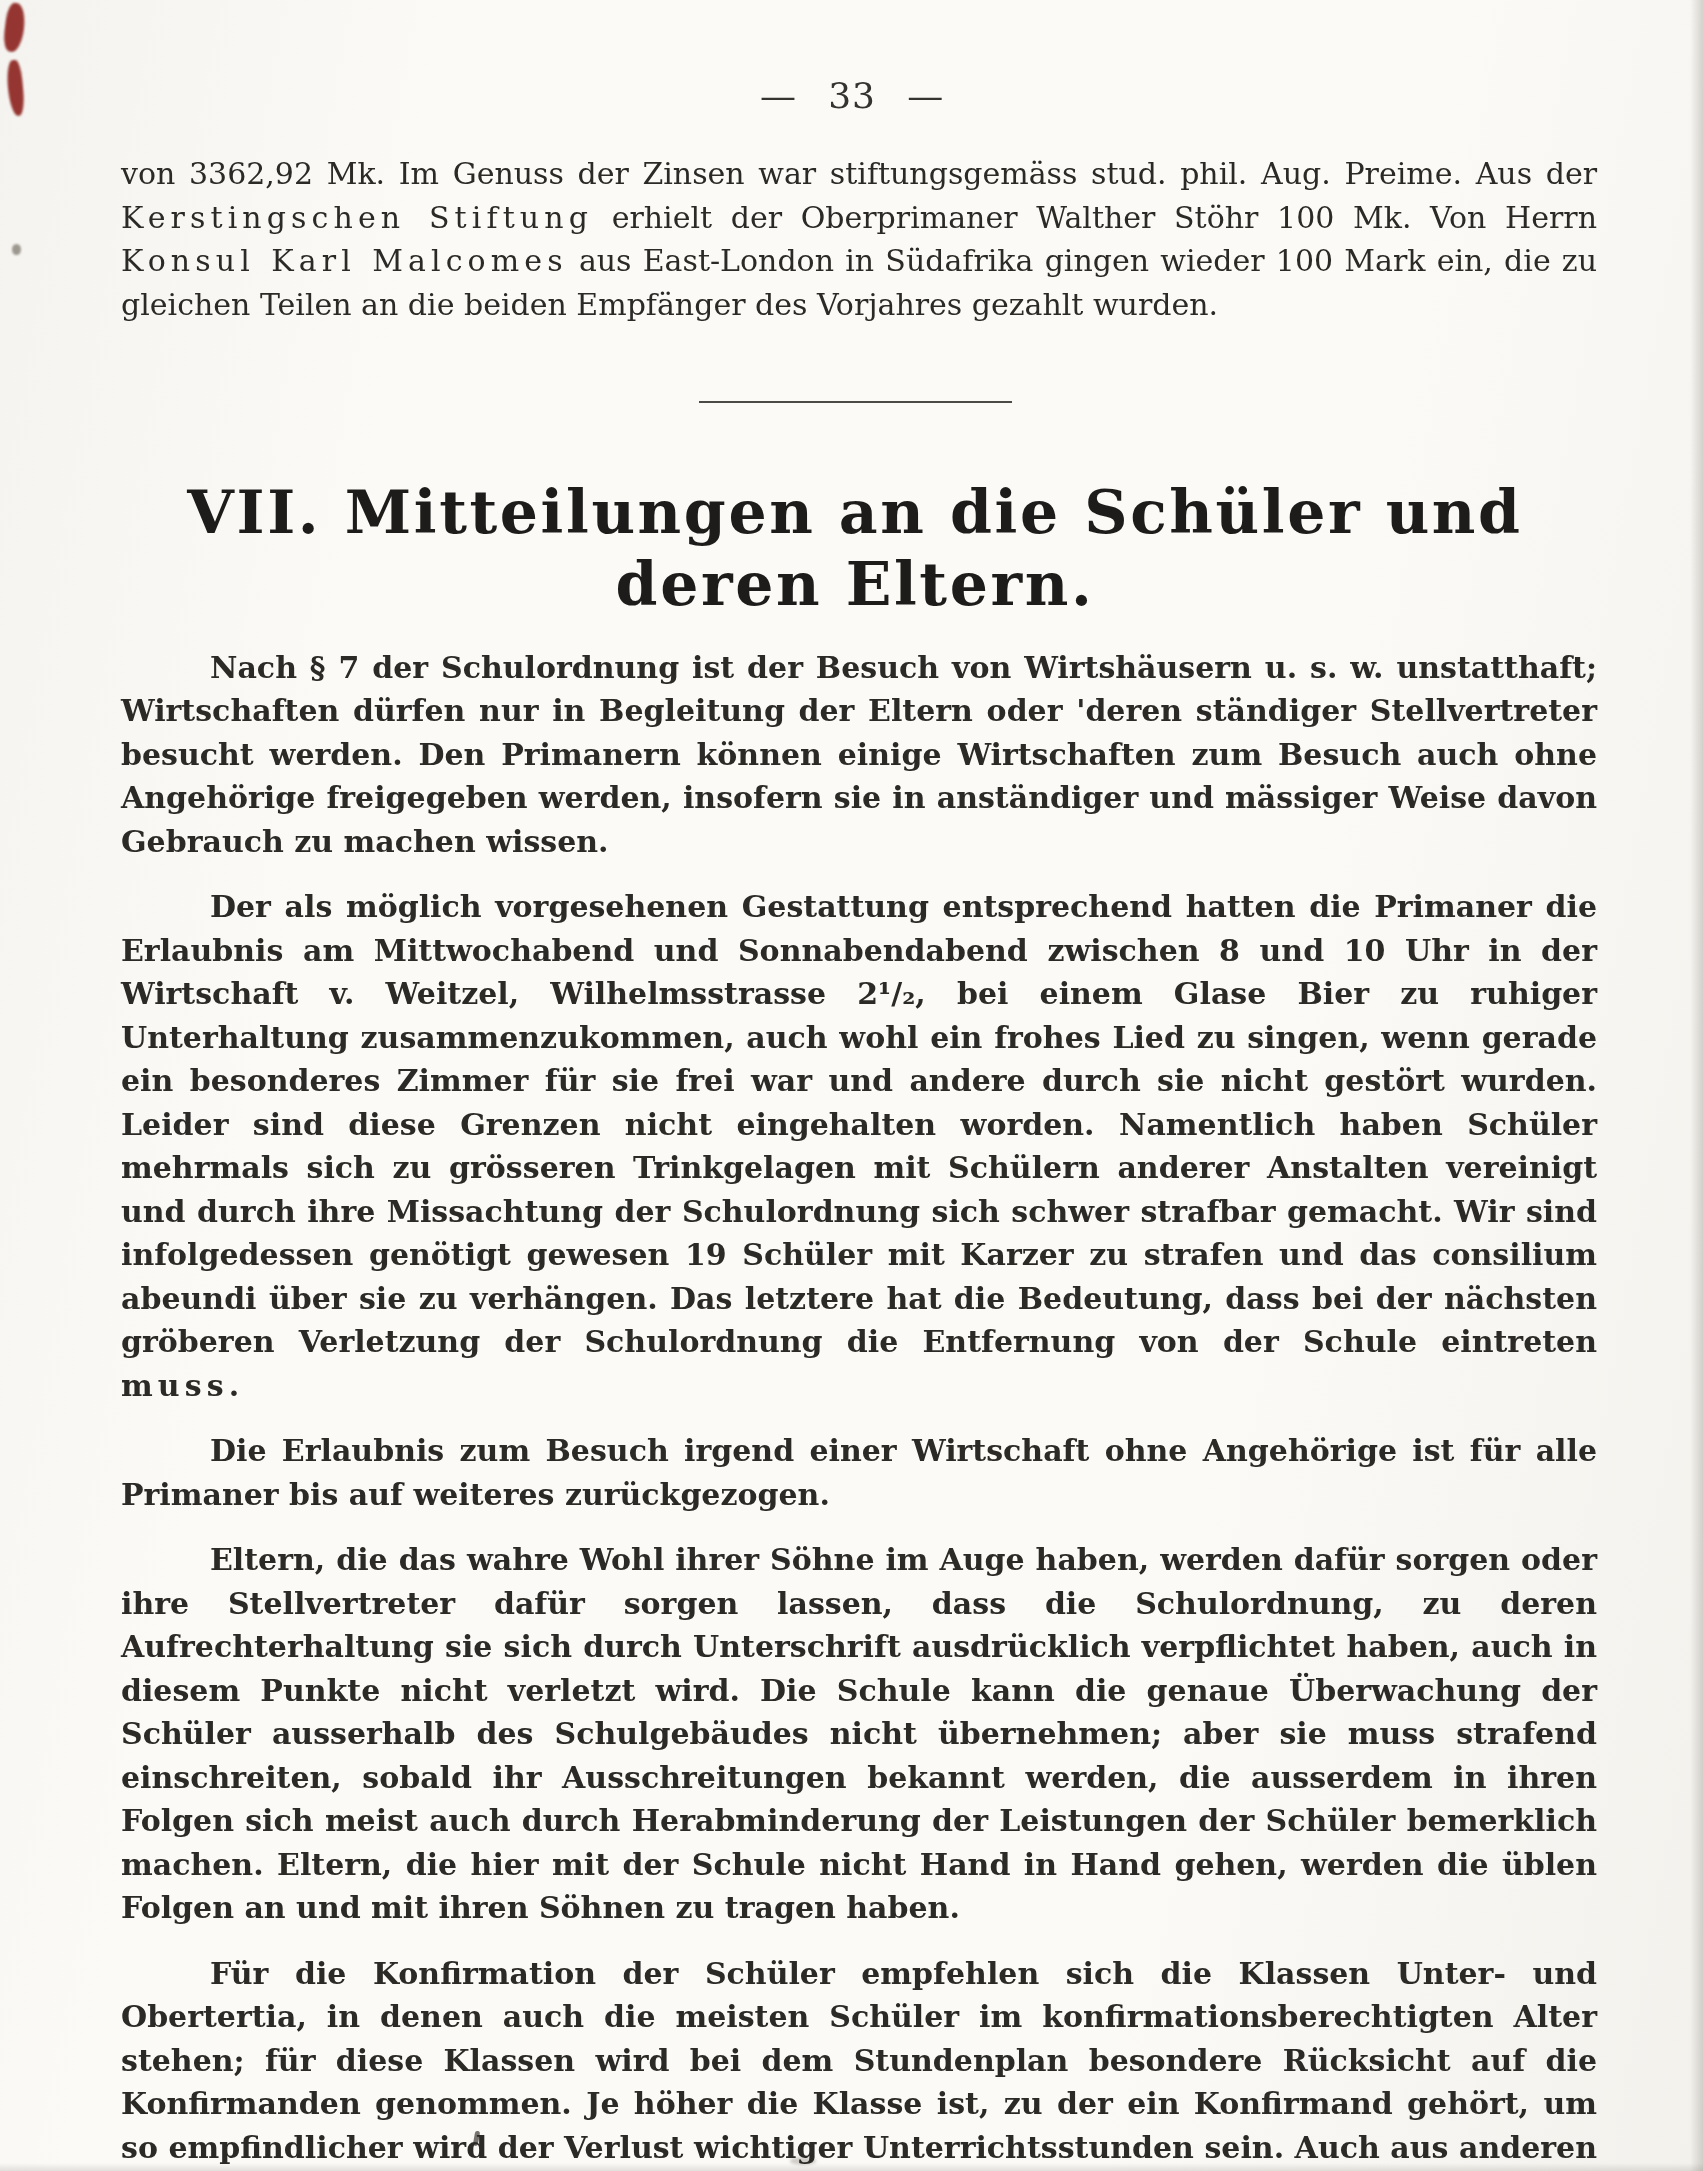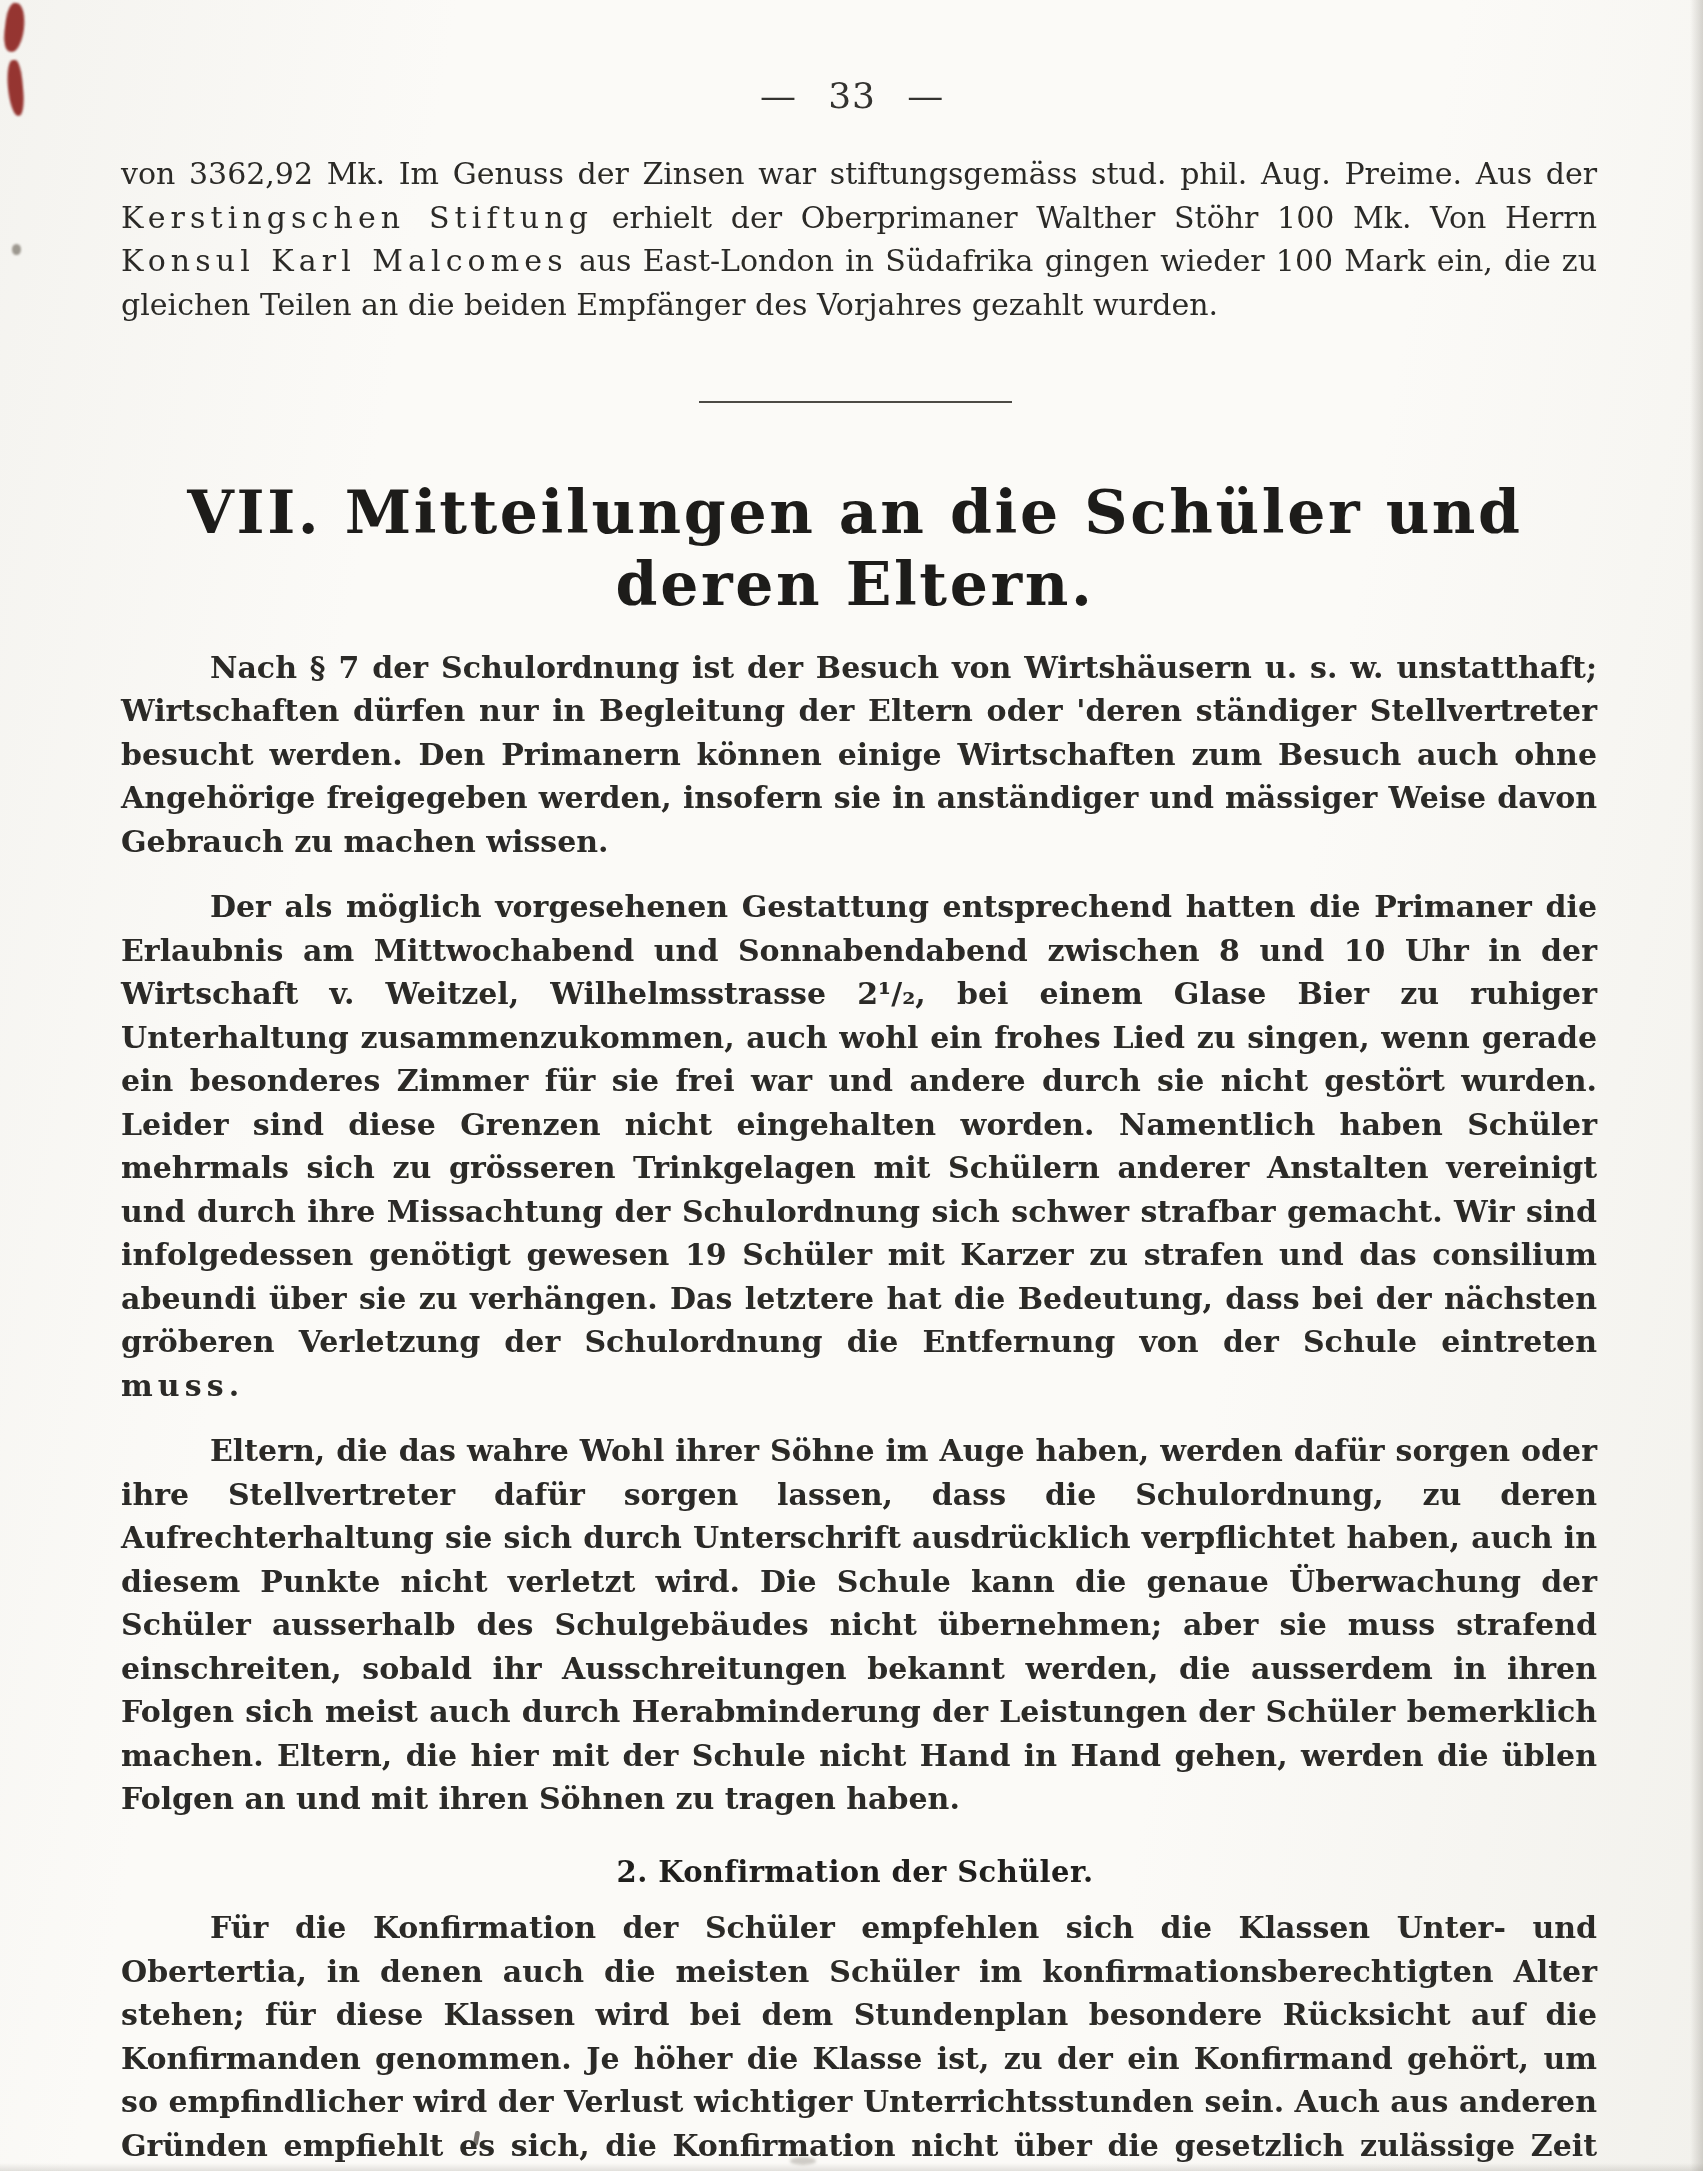--- a/index.html
+++ b/index.html
@@ -105,18 +105,18 @@
   <div class="speck speck-3"></div>
 
   <div class="page-number">— 33 —</div>
 
   <main class="content">
       <p class="para first"><span class="">von 3362,92 Mk. Im Genuss der Zinsen war stiftungsgemäss stud. phil. Aug. Preime. Aus der </span><span class="sperr">Kerstingschen Stiftung</span><span class=""> erhielt der Oberprimaner Walther Stöhr 100 Mk. Von Herrn </span><span class="sperr">Konsul Karl Malcomes</span><span class=""> aus East-London in Südafrika gingen wieder 100 Mark ein, die zu gleichen Teilen an die beiden Empfänger des Vorjahres gezahlt wurden.</span></p>
       <hr class="center-rule">
       <h1 class="chapter">VII. Mitteilungen an die Schüler und deren Eltern.</h1>
       <p class="para indent"><span class="">Nach § 7 der Schulordnung ist der Besuch von Wirtshäusern u. s. w. unstatthaft; Wirtschaften dürfen nur in Begleitung der Eltern oder 'deren ständiger Stellvertreter besucht werden. Den Primanern können einige Wirtschaften zum Besuch auch ohne Angehörige freigegeben werden, insofern sie in anständiger und mässiger Weise davon Gebrauch zu machen wissen.</span></p>
       <p class="para indent"><span class="">Der als möglich vorgesehenen Gestattung entsprechend hatten die Primaner die Erlaubnis am Mittwochabend und Sonnabendabend zwischen 8 und 10 Uhr in der Wirtschaft v. Weitzel, Wilhelmsstrasse 2¹/₂, bei einem Glase Bier zu ruhiger Unterhaltung zusammenzukommen, auch wohl ein frohes Lied zu singen, wenn gerade ein besonderes Zimmer für sie frei war und andere durch sie nicht gestört wurden. Leider sind diese Grenzen nicht eingehalten worden. Namentlich haben Schüler mehrmals sich zu grösseren Trinkgelagen mit Schülern anderer Anstalten vereinigt und durch ihre Missachtung der Schulordnung sich schwer strafbar gemacht. Wir sind infolgedessen genötigt gewesen 19 Schüler mit Karzer zu strafen und das consilium abeundi über sie zu verhängen. Das letztere hat die Bedeutung, dass bei der nächsten gröberen Verletzung der Schulordnung die Entfernung von der Schule eintreten </span><span class="sperr">muss</span><span class="">.</span></p>
+      <p class="para indent"><span class="">Die Erlaubnis zum Besuch irgend einer Wirtschaft ohne Angehörige ist für alle Primaner bis auf weiteres zurückgezogen.</span></p>
       <p class="para indent"><span class="">Eltern, die das wahre Wohl ihrer Söhne im Auge haben, werden dafür sorgen oder ihre Stellvertreter dafür sorgen lassen, dass die Schulordnung, zu deren Aufrechterhaltung sie sich durch Unterschrift ausdrücklich verpflichtet haben, auch in diesem Punkte nicht verletzt wird. Die Schule kann die genaue Überwachung der Schüler ausserhalb des Schulgebäudes nicht übernehmen; aber sie muss strafend einschreiten, sobald ihr Ausschreitungen bekannt werden, die ausserdem in ihren Folgen sich meist auch durch Herabminderung der Leistungen der Schüler bemerklich machen. Eltern, die hier mit der Schule nicht Hand in Hand gehen, werden die üblen Folgen an und mit ihren Söhnen zu tragen haben.</span></p>
-      <h2 class="subsection spaced-above">2. Konfirmation der Schüler.</h2>
       <p class="para indent"><span class="">Für die Konfirmation der Schüler empfehlen sich die Klassen Unter- und Obertertia, in denen auch die meisten Schüler im konfirmationsberechtigten Alter stehen; für diese Klassen wird bei dem Stundenplan besondere Rücksicht auf die Konfirmanden genommen. Je höher die Klasse ist, zu der ein Konfirmand gehört, um so empfindlicher wird der Verlust wichtiger Unterrichtsstunden sein. Auch aus anderen Gründen empfiehlt es sich, die Konfirmation nicht über die gesetzlich zulässige Zeit hinauszuschieben.</span></p>
     </main>
 </div>
 
 
 </body></html>

